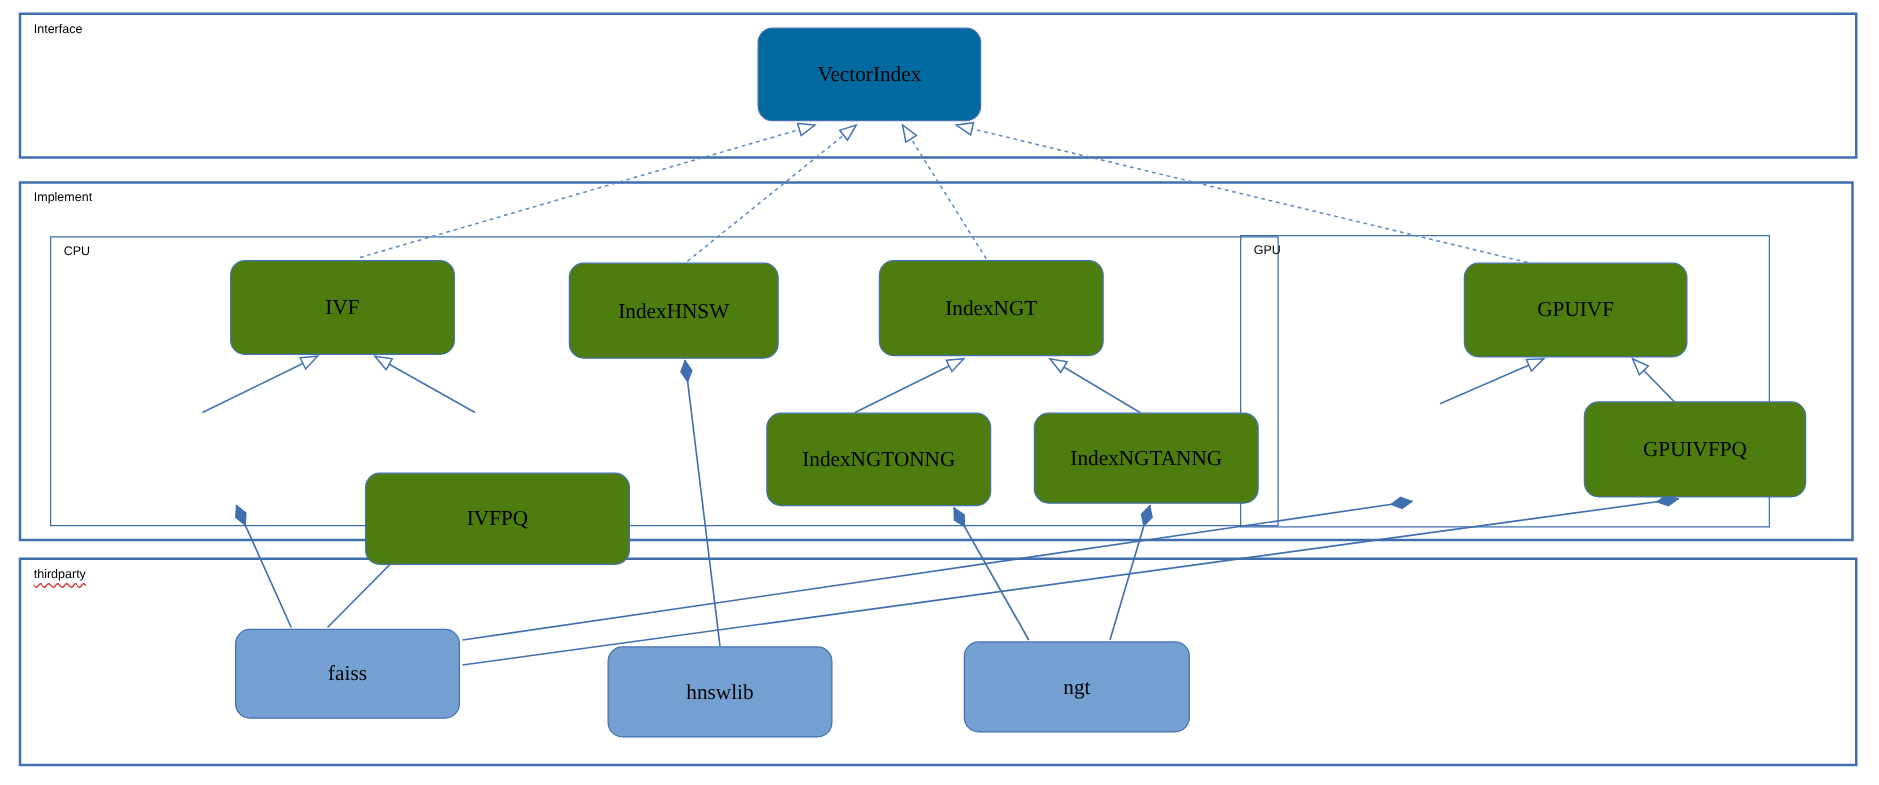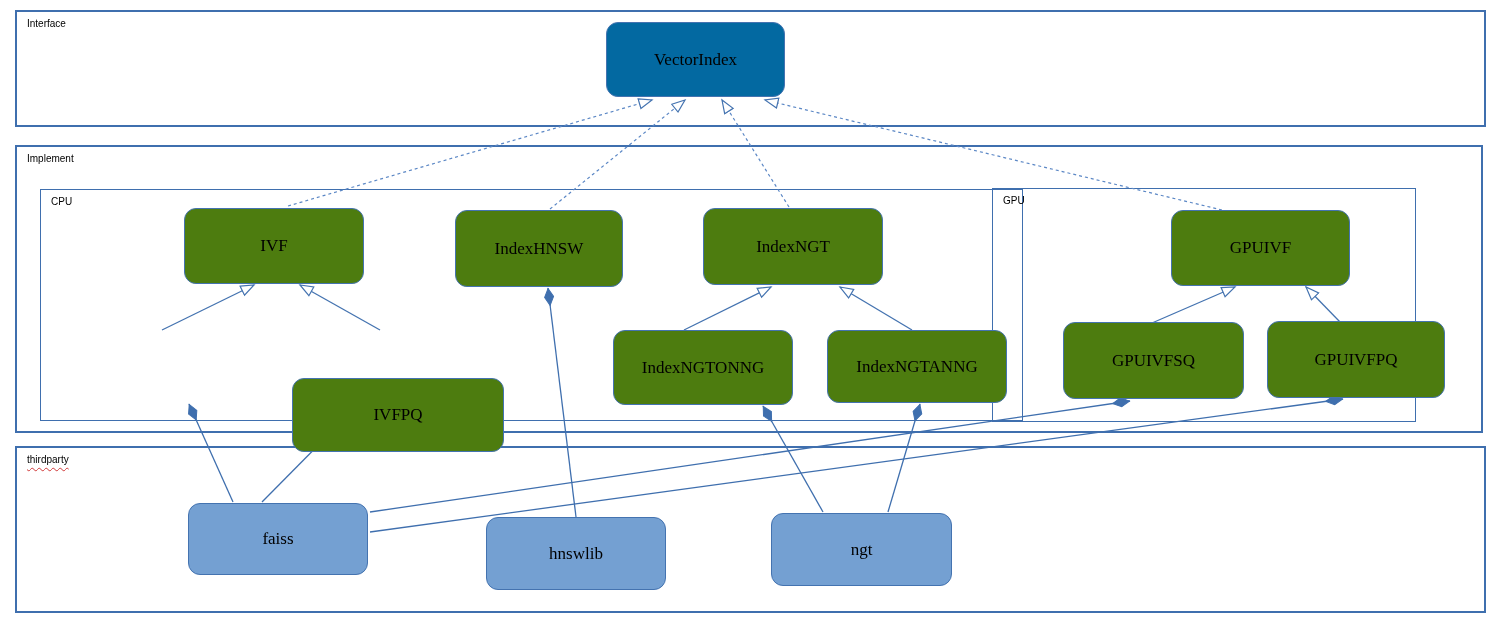--- a/index.html
+++ b/index.html
@@ -133,23 +133,20 @@
   </div>
 
   <div class="node green" style="left:827px;top:330px;width:180px;height:73px;">
     <span>IndexNGTANNG</span>
   </div>
 
   <div class="node green" style="left:1171px;top:210px;width:179px;height:76px;">
     <span>GPUIVF</span>
   </div>
 
-  <div class="node green" style="left:1063px;top:322px;width:181px;height:77px;">
-    <span>GPUIVFSQ</span>
-  </div>
 
   <div class="node green" style="left:1267px;top:321px;width:178px;height:77px;">
     <span>GPUIVFPQ</span>
   </div>
 
   <div class="node blue" style="left:188px;top:503px;width:180px;height:72px;">
     <span>faiss</span>
   </div>
 
   <div class="node blue" style="left:486px;top:517px;width:180px;height:73px;">

